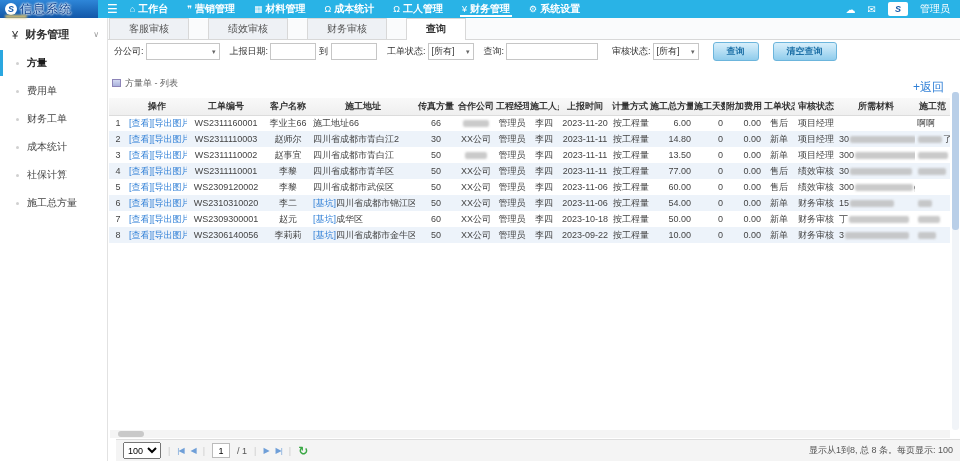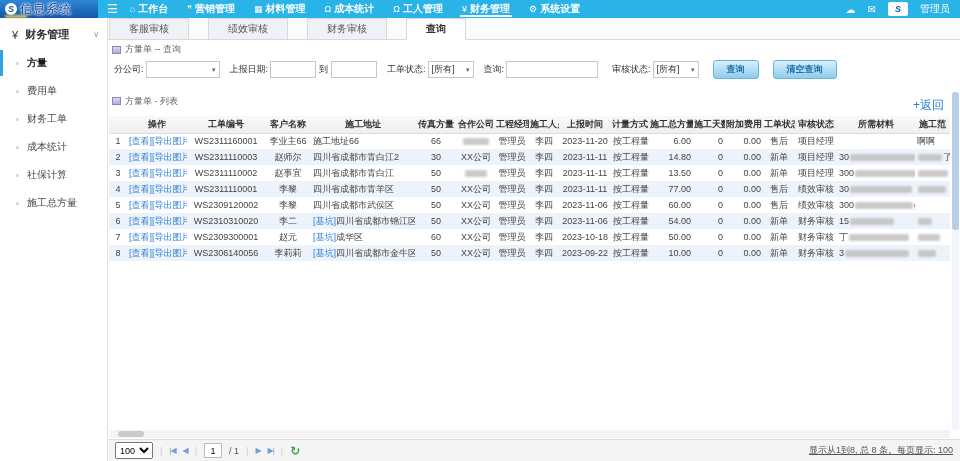--- a/index.html
+++ b/index.html
@@ -79,29 +79,29 @@
   .blur { display:inline-block; height:7px; border-radius:2px; background:#bdbdbd; filter:blur(1.3px);
     vertical-align:middle; margin:0 1px; opacity:.8; }
 
   
   .vscroll { position:absolute; top:52px; right:1px; bottom:31px; width:7px; background:#f1f4f8; border-radius:3px; }
   .vthumb { position:absolute; top:0; left:0; right:0; height:138px; background:#b9cfe8; border-radius:3px; cursor:grab; }
   .hscroll { position:absolute; left:2px; right:10px; bottom:23px; height:8px; background:#f4f4f4; }
   .hthumb { position:absolute; top:1px; left:8px; width:26px; height:6px; background:#c9c9c9; border-radius:3px; cursor:grab; }
 
   
-  .pagerbar { position:absolute; left:0; right:0; bottom:0; height:22px; background:#f4f4f4;
+  .pagerbar { position:absolute; left:8px; right:0; bottom:0; height:22px; background:#f4f4f4;
     border-top:1px solid #ddd; display:flex; align-items:center; padding:0 7px; gap:7px;
     font-size:9px; color:#555; }
   .page-size { font-size:9px; height:17px; font-family:inherit; }
   .pg { color:#6f9fd8; cursor:pointer; font-size:8px; letter-spacing:-1px; }
   .pg-sep { color:#ccc; }
   .pg-input { width:18px; height:15px; border:1px solid #bbb; font-size:9px; text-align:center; font-family:inherit; }
   .refresh { color:#3aa845; font-size:12px; font-weight:bold; cursor:pointer; }
-  .pager-summary { margin-left:auto; color:#555;text-decoration:underline; }
+  .pager-summary { margin-left:auto; color:#555; }
 </style>
 </head>
 <body>
 
 <div class="topbar">
   <div class="logo-box">
     <div class="logo-circle">S</div>
     <div class="logo-text">信息系统</div>
     <div class="logo-sub"></div>
   </div>
@@ -163,24 +163,20 @@
 <div class="main">
   <div class="tabbar">
       <div class="tab">客服审核</div>
       <div class="tab">绩效审核</div>
       <div class="tab">财务审核</div>
       <div class="tab active">查询</div>
     </div>
 
   <div class="content">
 
-    <div class="section-head">
-      <span class="mini-icon"></span>
-      <span>方量单 -- 查询</span>
-    </div>
     <div class="filter-row">
       <span class="flabel">分公司:</span>
       <span class="sel" style="width:74px">
         <span></span>
         <span class="caret">▾</span>
       </span>
       <span class="gap"></span>
       <span class="flabel">上报日期:</span>
       <input class="txt" style="width: 46px;">
       <span class="flabel" style="margin:0 3px">到</span>

